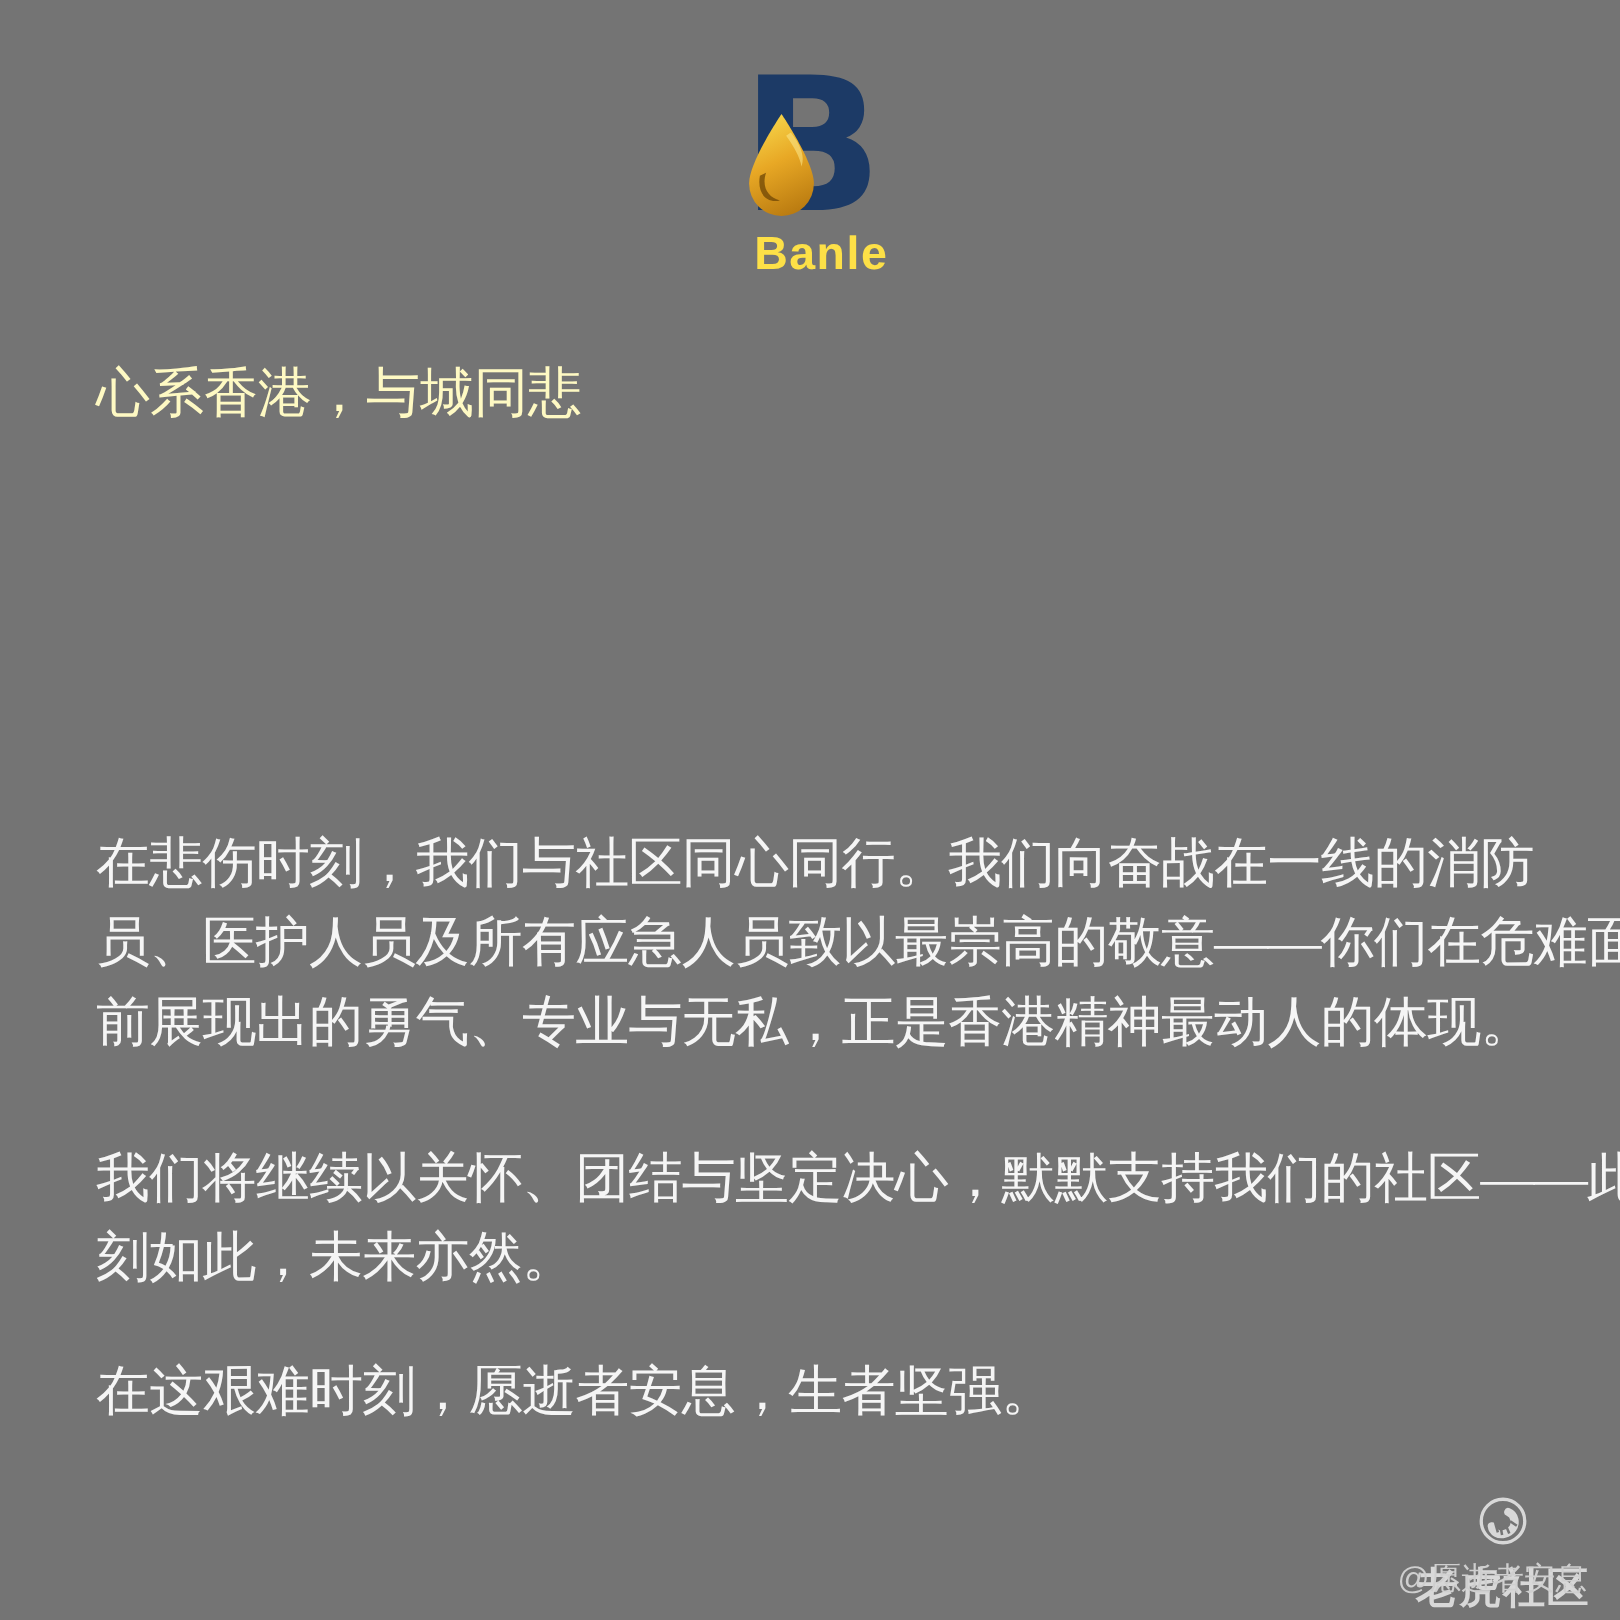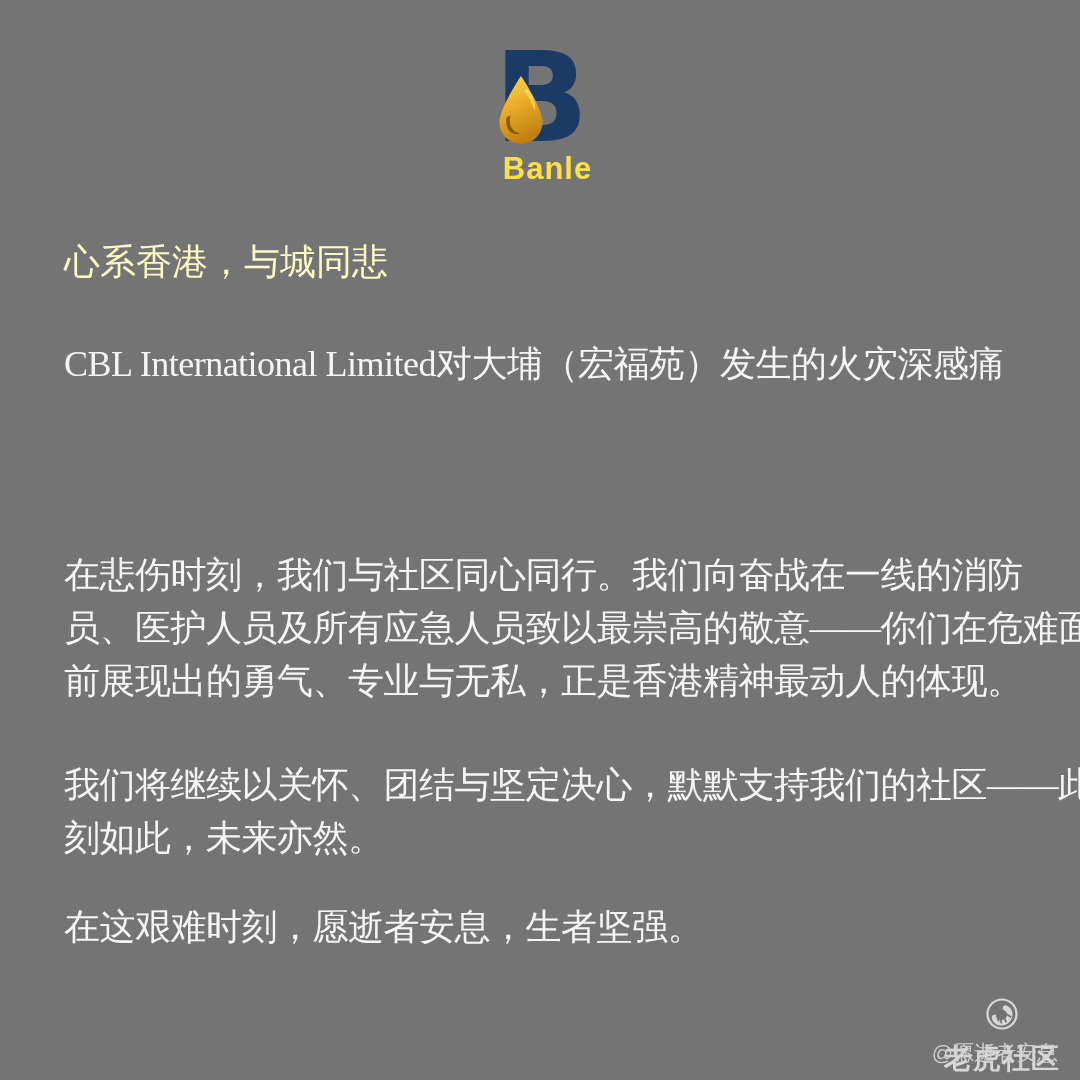--- a/index.html
+++ b/index.html
@@ -103,21 +103,20 @@
         <path d="M20,40 c-3,9 1,16 9,18 c-9,2 -15,-5 -13,-16 z" fill="#6e4606" opacity="0.75"></path>
         <path d="M33,16 c5,7 9,14 10,20 c3,-8 -3,-17 -7,-22 z" fill="#fbe98e" opacity="0.55"></path>
       </svg>
     </div>
     <div class="logo-wordmark">Banle</div>
   </div>
 
   <div class="title">心系香港，与城同悲</div>
 
   <div class="para para-1">
-    <div class="line">CBL International Limited对大埔（宏福苑）发生的火灾深感痛</div>
   </div>
 
   <div class="para para-2">
     <div class="line">在悲伤时刻，我们与社区同心同行。我们向奋战在一线的消防</div>
     <div class="line">员、医护人员及所有应急人员致以最崇高的敬意——你们在危难面</div>
     <div class="line">前展现出的勇气、专业与无私，正是香港精神最动人的体现。</div>
   </div>
 
   <div class="para para-3">
     <div class="line">我们将继续以关怀、团结与坚定决心，默默支持我们的社区——此</div>

